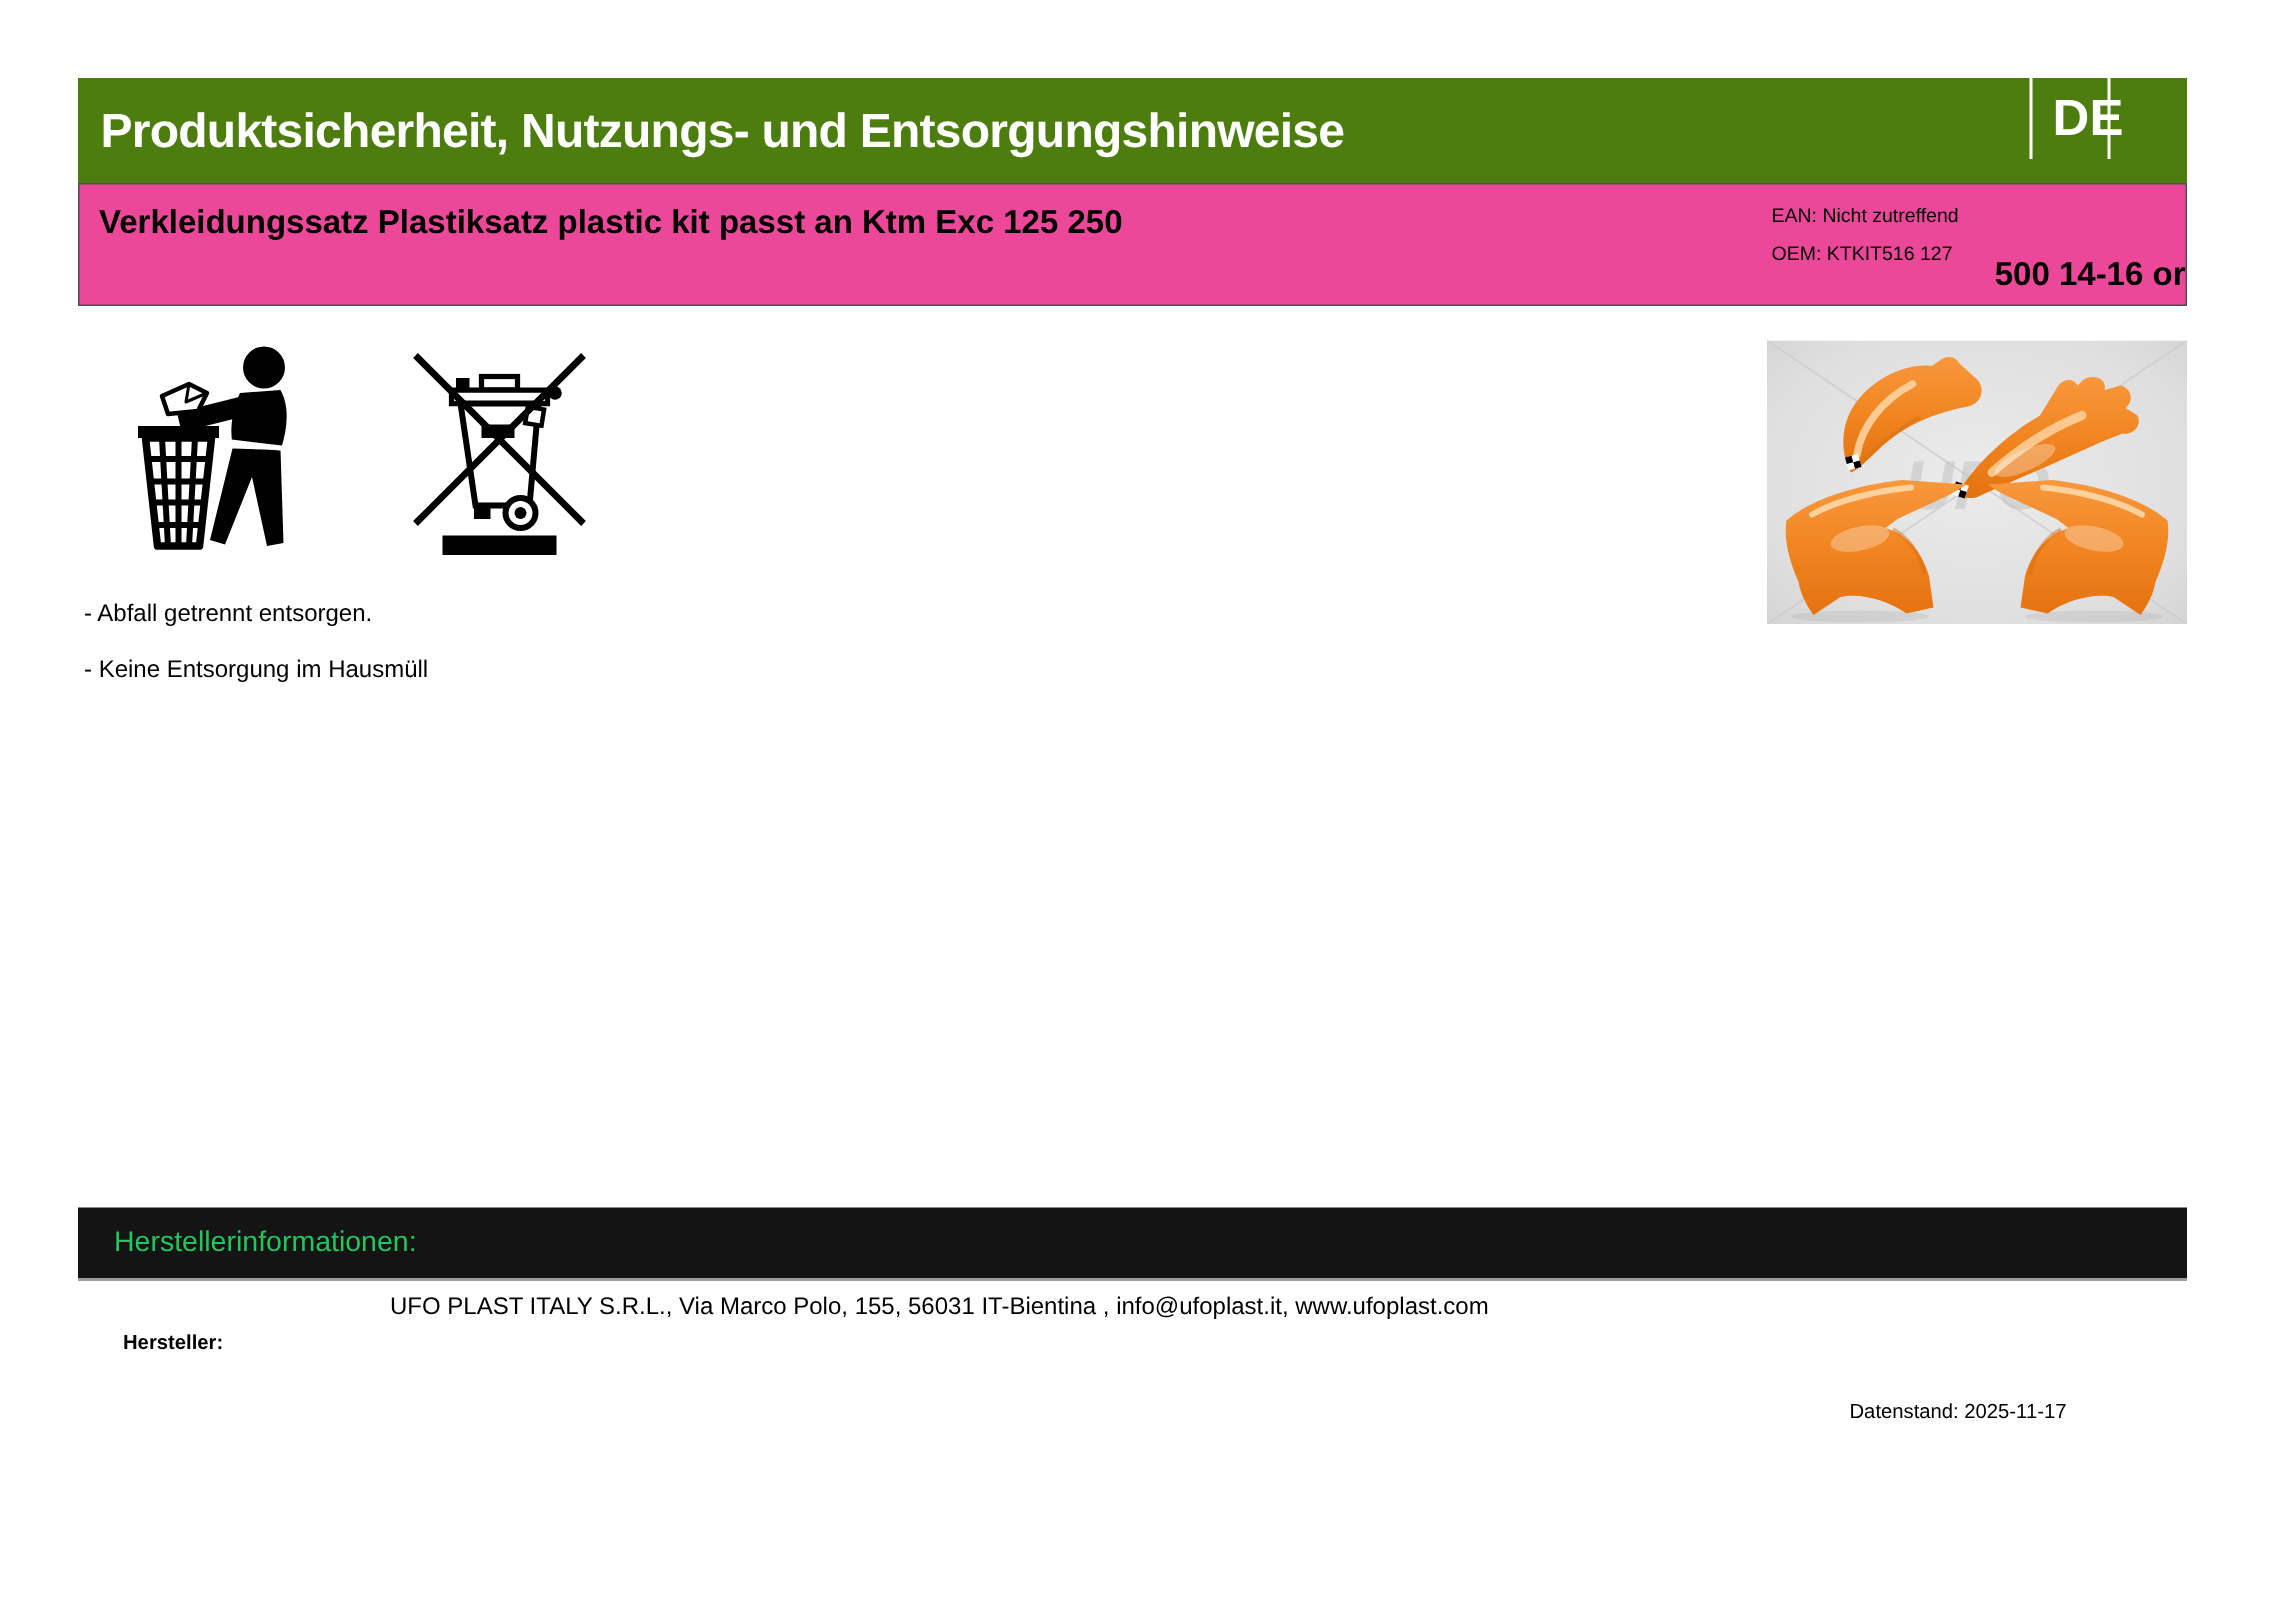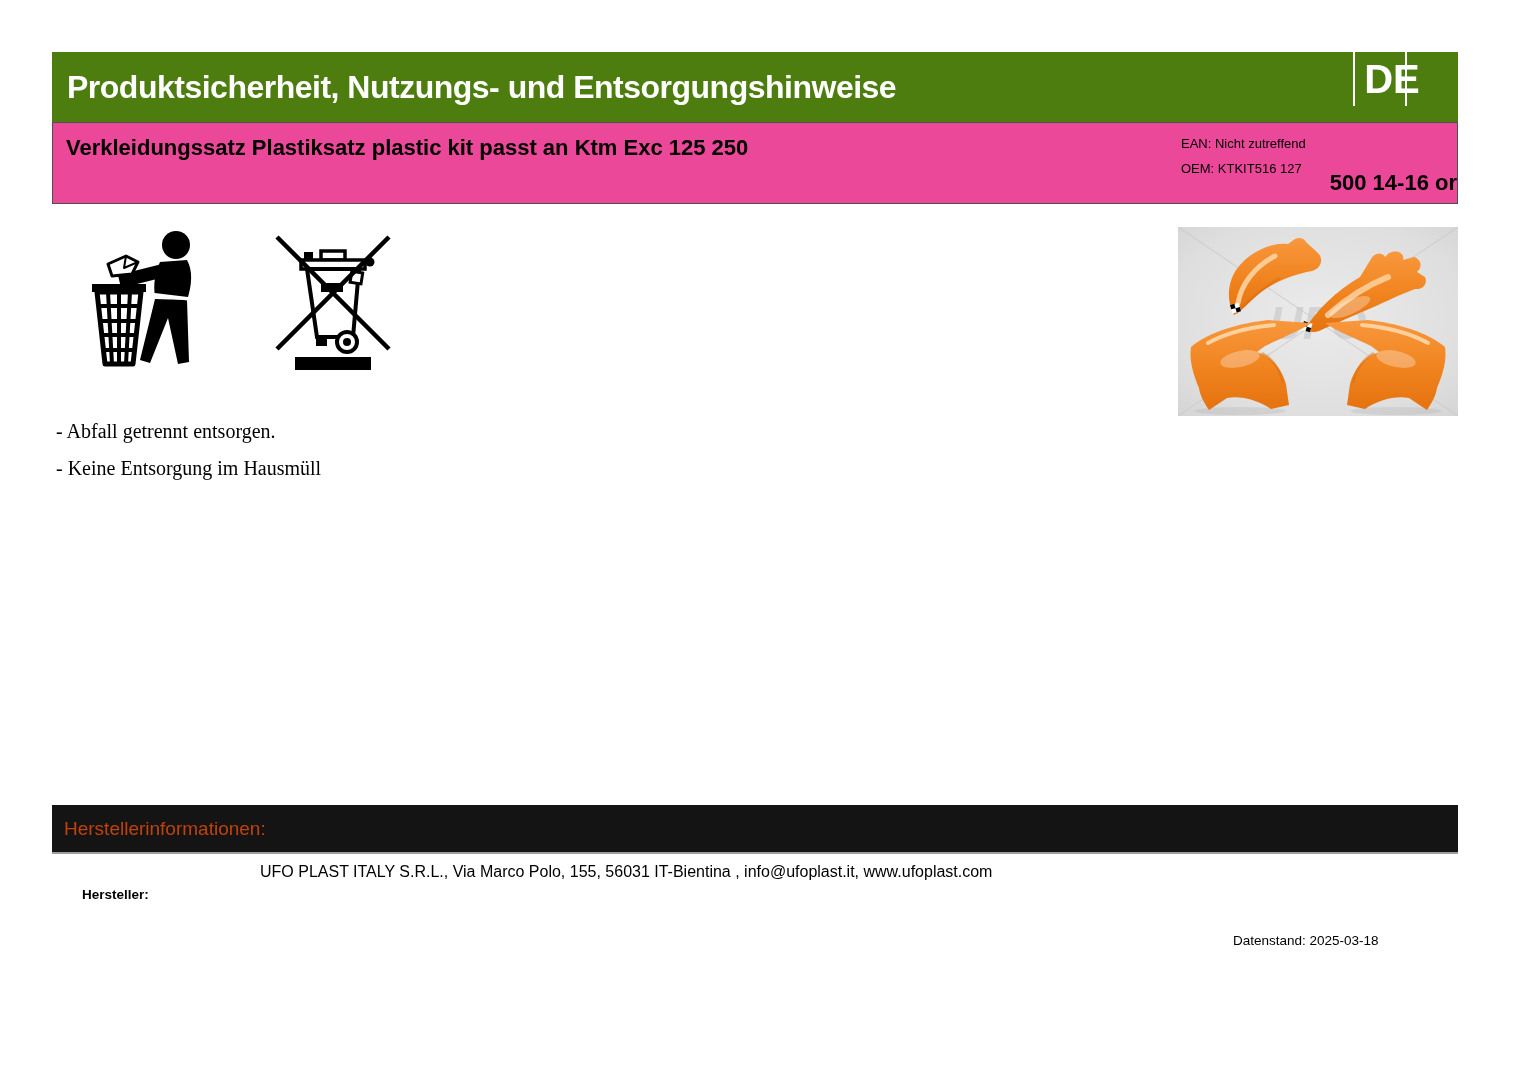--- a/index.html
+++ b/index.html
@@ -29,21 +29,21 @@
     letter-spacing: -0.5px;
     white-space: nowrap;
   }
   .lang-cell {
     position: absolute;
     left: 1301px; top: 0;
     width: 54px; height: 54px;
     border-left: 2px solid #fff;
     border-right: 2px solid #fff;
     display: flex; align-items: center; justify-content: center;
-    color: #fff; font-size: 40px; font-weight: bold; padding-left: 24px;
+    color: #fff; font-size: 34px; font-weight: bold; padding-left: 24px;
   }
 
   
   .product-strip {
     position: absolute;
     left: 52px; top: 122px;
     width: 1406px; height: 82px;
     background: #ec4899;
     border: 1px solid #4f4f4f;
   }
@@ -60,33 +60,33 @@
   
   .icon-tidyman { position: absolute; left: 88px; top: 228px; }
   .icon-weee   { position: absolute; left: 274px; top: 229px; }
 
   
   .product-photo { position: absolute; left: 1178px; top: 227px; width: 280px; height: 189px; }
   .product-photo svg { display: block; }
   .wm-text { font-family: "Liberation Sans", sans-serif; }
 
   
-  .notes { position: absolute; left: 56px; top: 413px; font-size: 20px; line-height: 37px; font-family: Liberation Serif, serif; }
+  .notes { position: absolute; left: 56px; top: 391px; font-size: 16px; line-height: 37px; }
   .notes div { white-space: nowrap; }
 
   
   .manu-bar {
     position: absolute;
     left: 52px; top: 805px;
     width: 1406px; height: 49px;
     background: #141414;
     border-bottom: 2px solid #9e9e9e;
     display: flex; align-items: center;
   }
-  .manu-bar-title { color: #c2410c; font-size: 19px; padding-left: 12px; }
+  .manu-bar-title { color: #22c55e; font-size: 19px; padding-left: 24px; }
   .manu-row-label {
     position: absolute; left: 82px; top: 863px;
     font-size: 13.5px; font-weight: bold; white-space: nowrap; margin-top: 24px;
   }
   .manu-row-value {
     position: absolute; left: 260px; top: 863px;
     font-size: 16px; white-space: nowrap;
   }
 
   
@@ -206,15 +206,15 @@
     <div>- Abfall getrennt entsorgen.</div>
     <div>- Keine Entsorgung im Hausmüll</div>
   </div>
 
   <div class="manu-bar">
     <span class="manu-bar-title">Herstellerinformationen:</span>
   </div>
   <div class="manu-row-label">Hersteller:</div>
   <div class="manu-row-value">UFO PLAST ITALY S.R.L., Via Marco Polo, 155, 56031 IT-Bientina , info@ufoplast.it, www.ufoplast.com</div>
 
-  <div class="datenstand">Datenstand: 2025-03-18</div>
+  <div class="datenstand">Datenstand: 2025-11-17</div>
 
 </div>
 
 </body></html>

